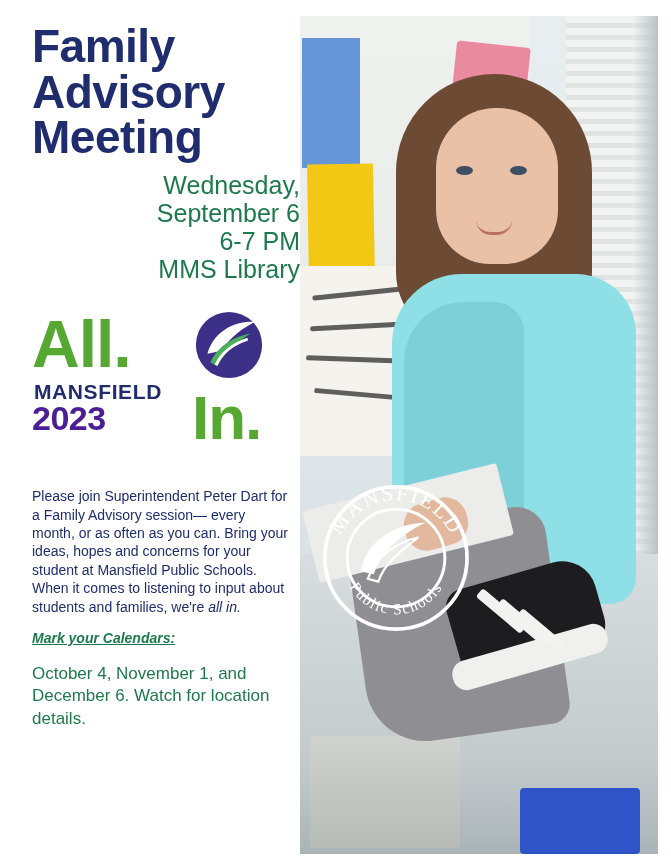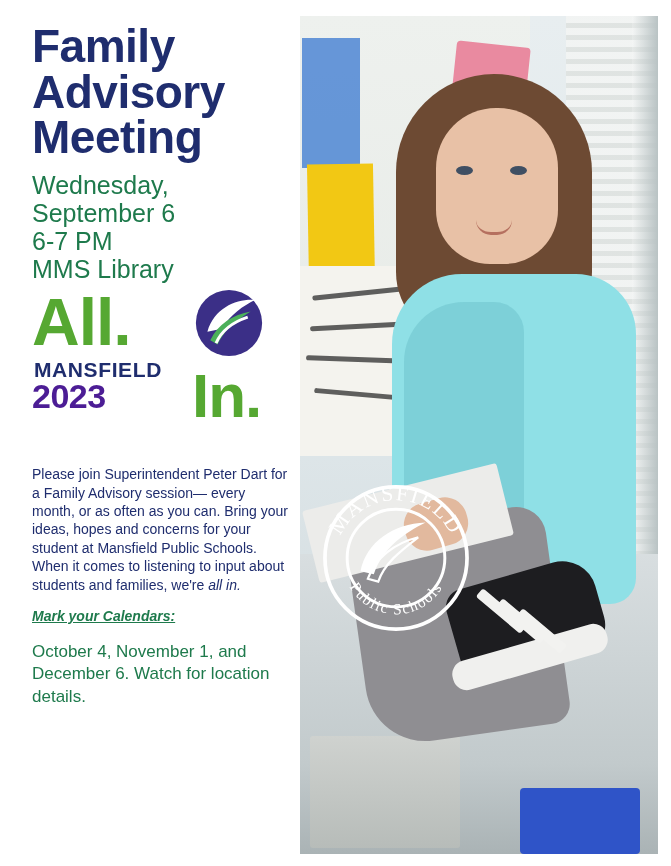--- a/index.html
+++ b/index.html
@@ -41,25 +41,27 @@
     white-space: pre-line;
   }
 
   .subhead {
     color: #1e7a4c;
     font-size: 25px;
     line-height: 1.12;
     font-weight: normal;
     margin: 10px 0 0 0;
     white-space: pre-line;
+    text-align: right;
   }
 
   
   .logo-block {
     position: relative;
+    margin-top: 22px;
     height: 150px;
     width: 265px;
   }
   .word-all {
     position: absolute;
     left: 0;
     top: 6px;
     font-size: 66px;
     font-weight: bold;
     color: #56a832;

